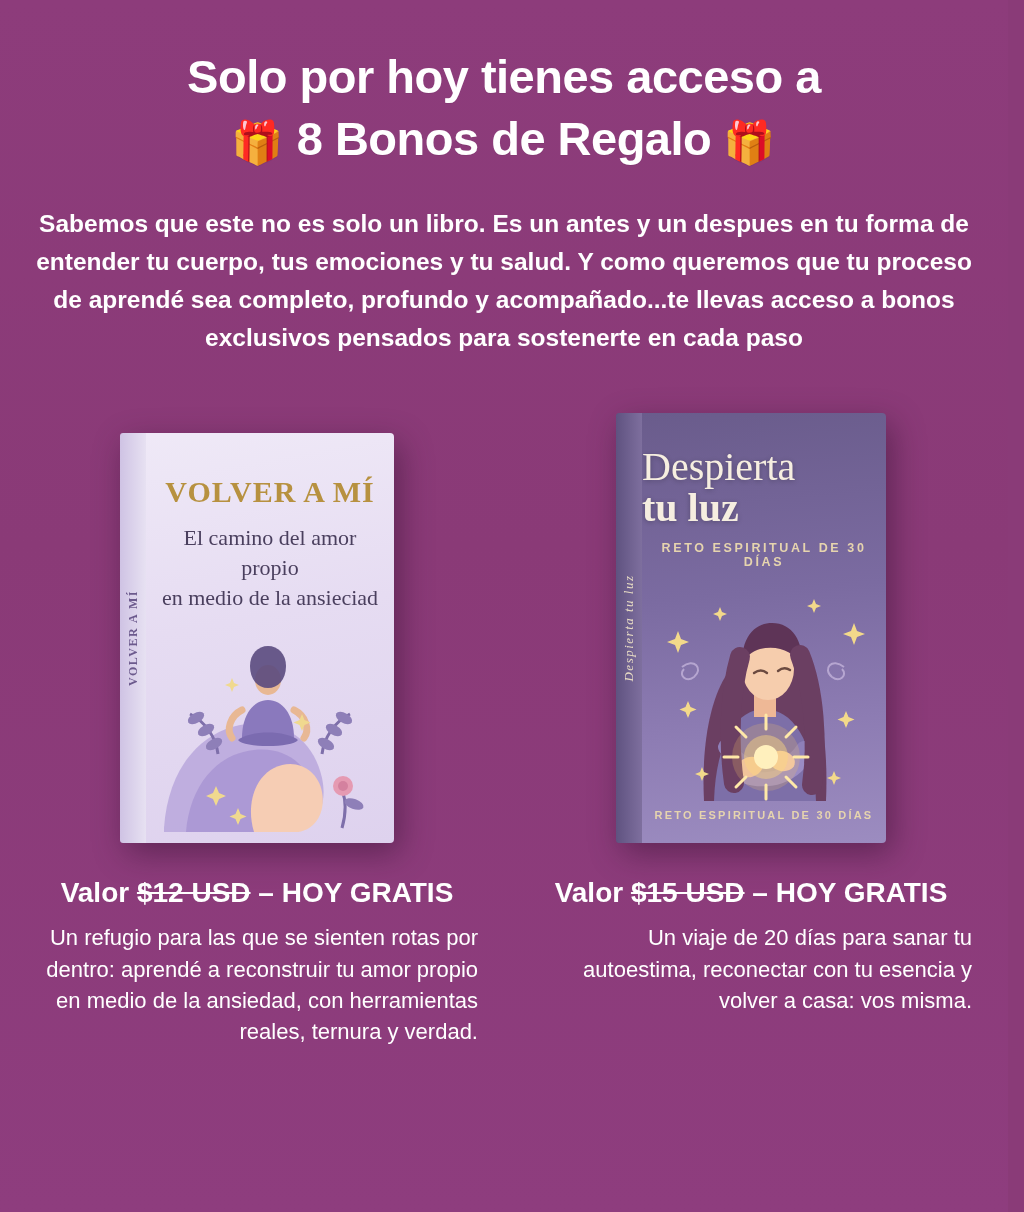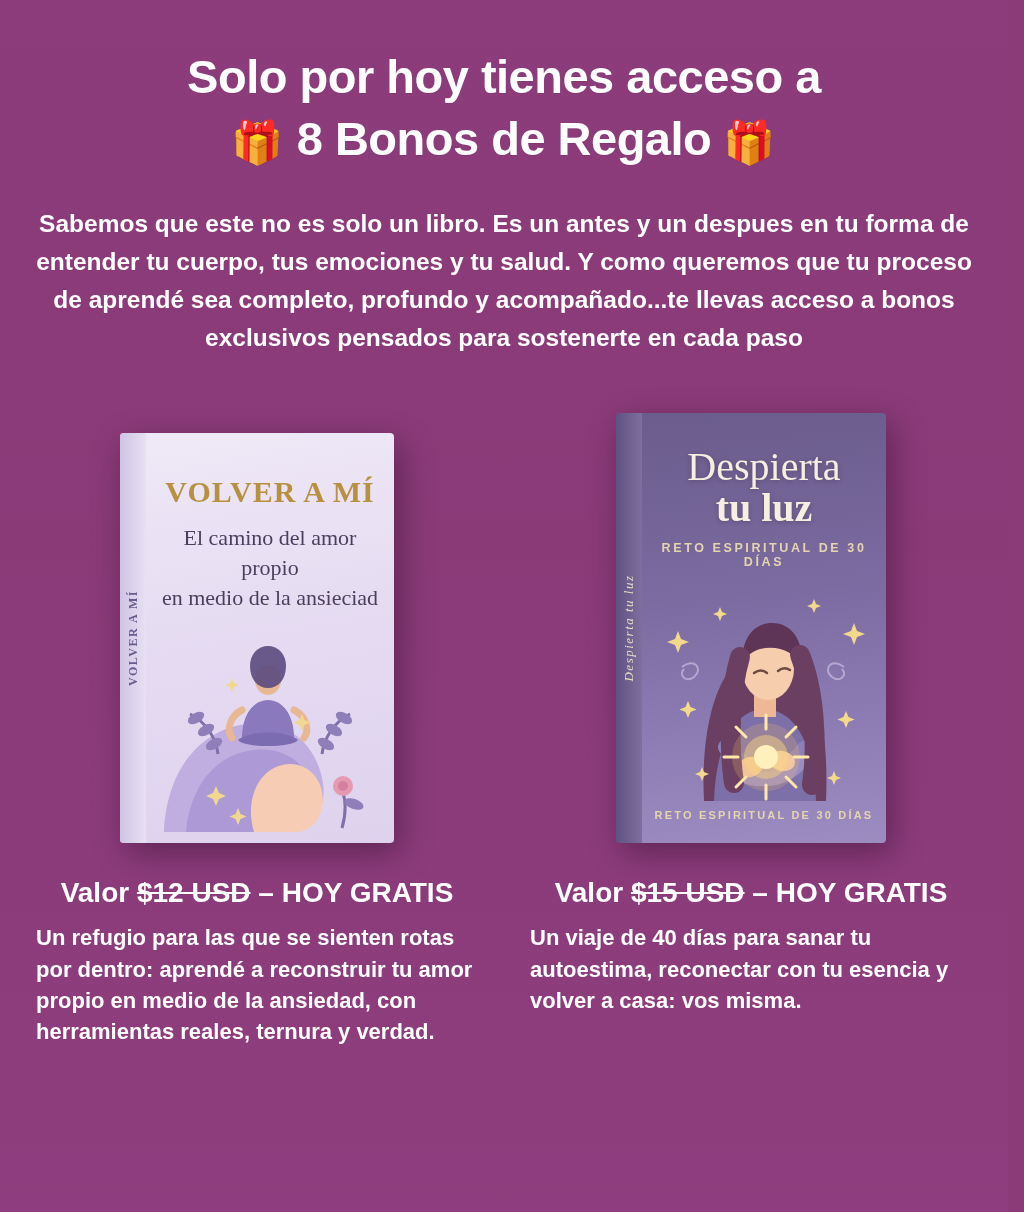--- a/index.html
+++ b/index.html
@@ -108,21 +108,21 @@
     padding: 0 14px;
   }
   .b1-art { position: relative; height: 218px; margin-top: 6px; }
 
   
   .book2 { width: 270px; height: 430px; }
   .book2 .spine { background: linear-gradient(90deg,#5f5280,#7e6f9e); }
   .book2 .spine-text { color: #e8dcc4; font-family: "Liberation Serif", serif; font-style: italic; font-size: 13px; }
   .book2 .face { background: linear-gradient(175deg,#6a5c8c 0%, #7b6ba1 42%, #8d7cb3 72%, #9c8cc0 100%); }
   .b2-title {
-    margin-top: 34px; text-align: center;
+    margin-top: 34px; 
     font-family: "Liberation Serif", serif;
     font-size: 40px; color: #f6eee0; line-height: 1.02;
     text-shadow: 0 1px 5px rgba(0,0,0,0.25);
   }
   .b2-title .l2 { display:block;font-weight:bold; }
   .b2-sub {
     margin-top: 12px; text-align: center;
     font-size: 12.5px; color: #e6d4ae; letter-spacing: 2.6px; font-weight: bold;
   }
   .b2-art { position: relative; height: 235px; margin-top: 2px; }
@@ -133,22 +133,22 @@
   }
 
   
   .value-line {
     margin-top: 34px;
     color: #ffffff; font-weight: bold; font-size: 28px; text-align: center;
   }
   .value-line s { text-decoration: line-through; }
   .desc {
     margin-top: 13px;
-    color: #ffffff; font-weight: bold; font-size: 22px;
-    line-height: 1.42; text-align: left; max-width: 442px;
+    color: #ffffff; font-weight: normal; font-size: 22px;
+    line-height: 1.42; text-align: right; max-width: 442px;
   }
 </style>
 </head>
 <body>
 
 <div class="page">
 
   <h1 class="headline">
     <span>Solo por hoy tienes acceso a</span>
     <span class="line2">
@@ -287,17 +287,17 @@
               </svg>
             </div>
             <div class="b2-foot">RETO ESPIRITUAL DE 30 DÍAS</div>
           </div>
         </div>
       </div>
 
       <div class="value-line">
         <span>Valor </span><s>$15 USD</s><span> – HOY GRATIS</span>
       </div>
-      <p class="desc">Un viaje de 40 días para sanar tu autoestima, reconectar con tu esencia y volver a casa: vos misma.</p>
+      <p class="desc">Un viaje de 20 días para sanar tu autoestima, reconectar con tu esencia y volver a casa: vos misma.</p>
     </div>
 
   </div>
 </div>
 
 </body></html>

